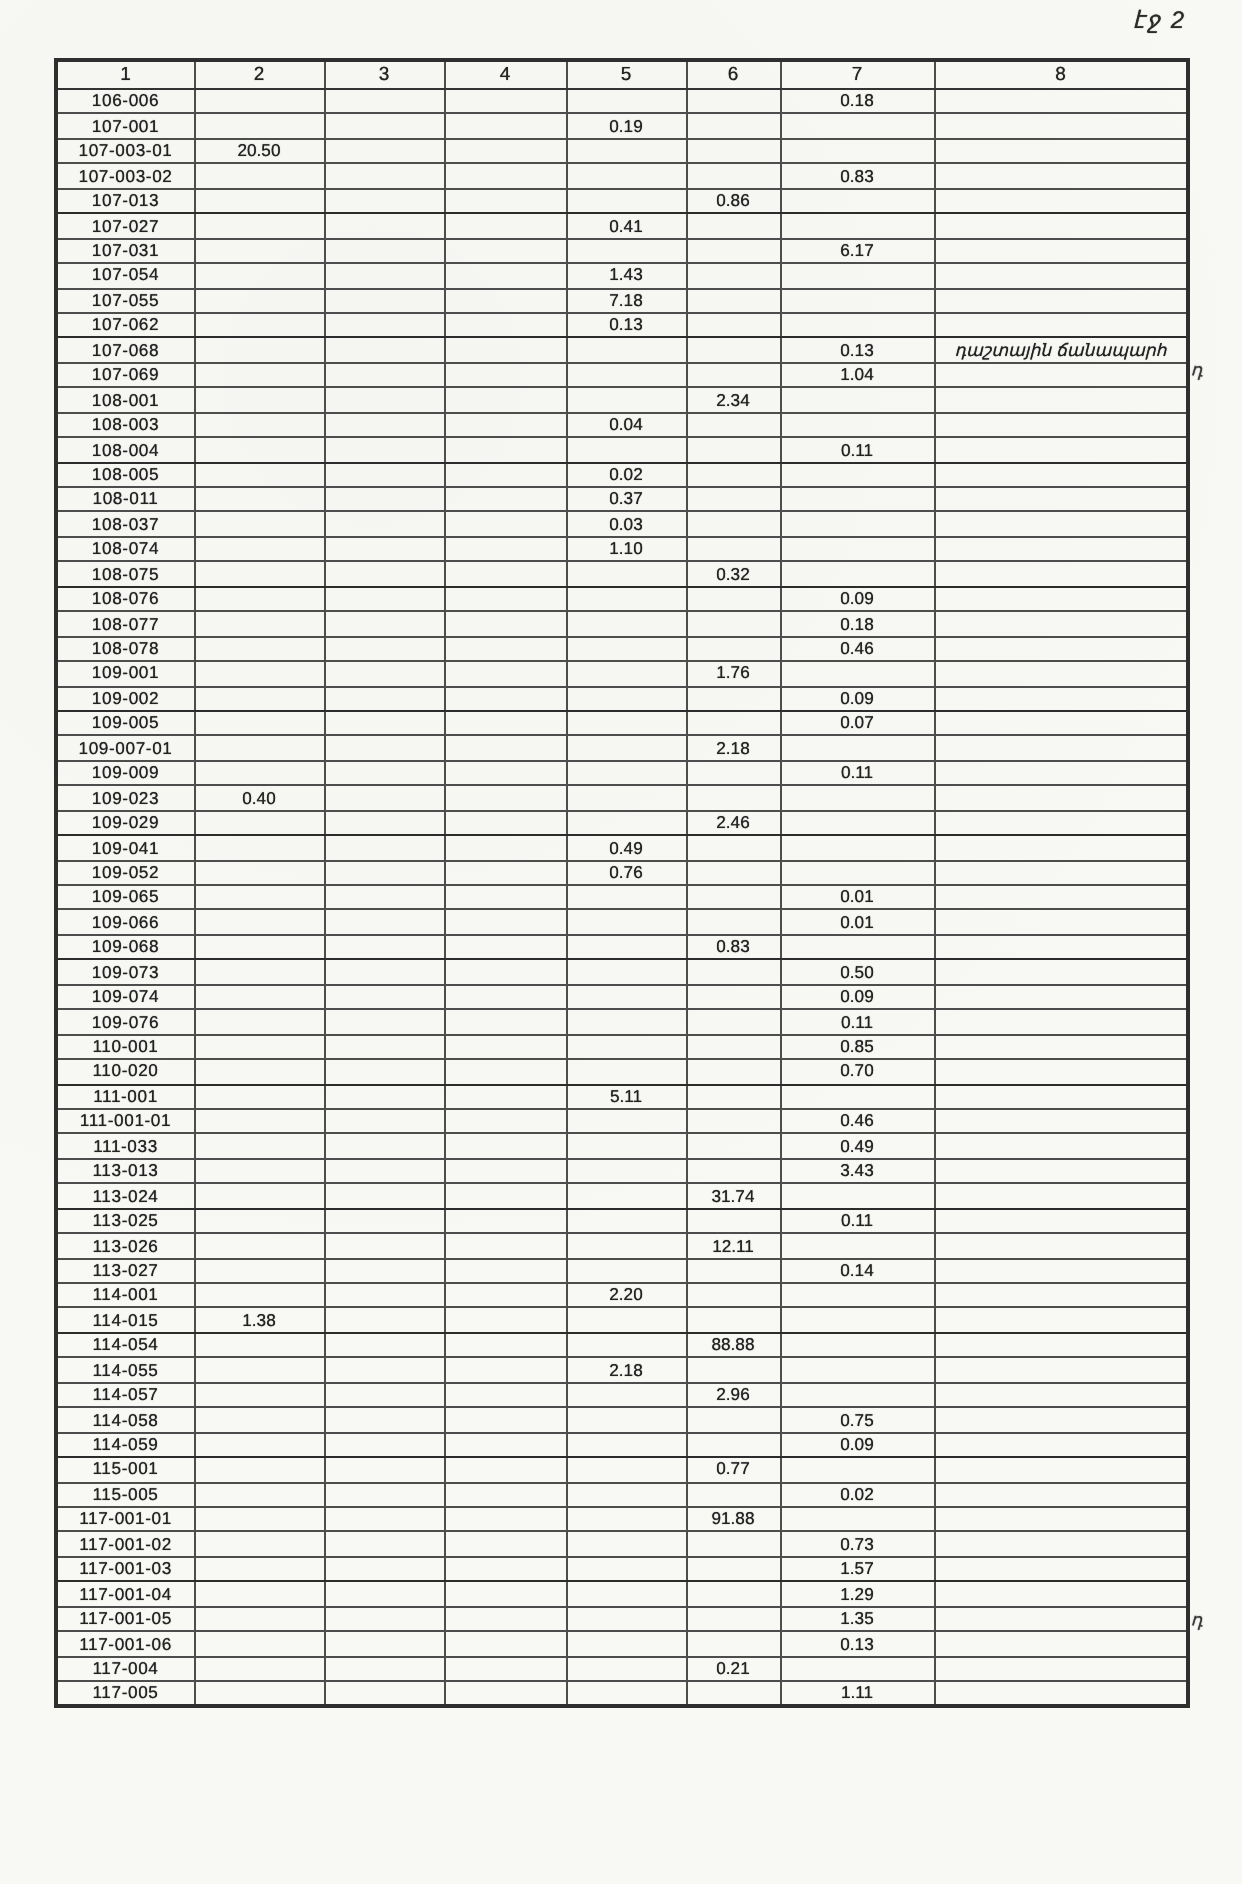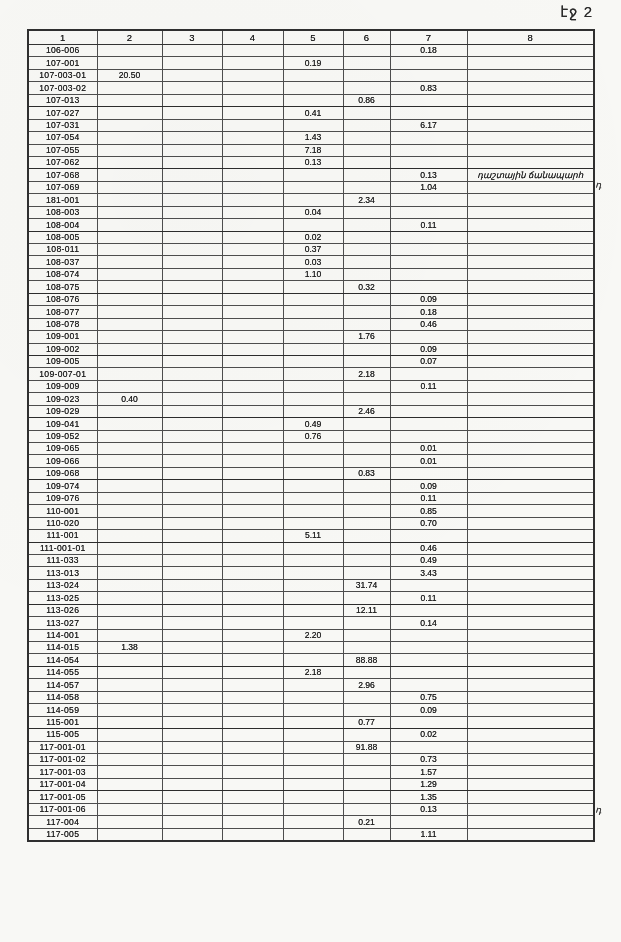--- a/index.html
+++ b/index.html
@@ -13,24 +13,25 @@
   }
   .page{
     position:absolute;inset:0;
     background:
       radial-gradient(circle at 30% 20%, rgba(0,0,0,0.012), transparent 60%),
       #f8f8f5;
   }
   .page-label{
     position:absolute;
     top:3px;right:28px;
-    font-size:15px;
+    font-size:12px;
     color:#2a2a2a;
     letter-spacing:1px;
     text-shadow:0 0 0.5px #444;
+    font-style:italic;
   }
   table.scan{
     position:absolute;
     left:27px;top:29px;
     width:566px;
     border-collapse:collapse;
     table-layout:fixed;
     border:2px solid #2f2f2f;
   }
   table.scan th, table.scan td{
@@ -221,21 +222,21 @@
           <td class="code">107-069</td>
           <td></td>
           <td></td>
           <td></td>
           <td></td>
           <td></td>
           <td>1.04</td>
           <td></td>
         </tr>
         <tr>
-          <td class="code">181-001</td>
+          <td class="code">108-001</td>
           <td></td>
           <td></td>
           <td></td>
           <td></td>
           <td>2.34</td>
           <td></td>
           <td></td>
         </tr>
         <tr>
           <td class="code">108-003</td>
@@ -448,20 +449,30 @@
           <td></td>
         </tr>
         <tr>
           <td class="code">109-068</td>
           <td></td>
           <td></td>
           <td></td>
           <td></td>
           <td>0.83</td>
           <td></td>
+          <td></td>
+        </tr>
+        <tr>
+          <td class="code">109-073</td>
+          <td></td>
+          <td></td>
+          <td></td>
+          <td></td>
+          <td></td>
+          <td>0.50</td>
           <td></td>
         </tr>
         <tr>
           <td class="code">109-074</td>
           <td></td>
           <td></td>
           <td></td>
           <td></td>
           <td></td>
           <td>0.09</td>

